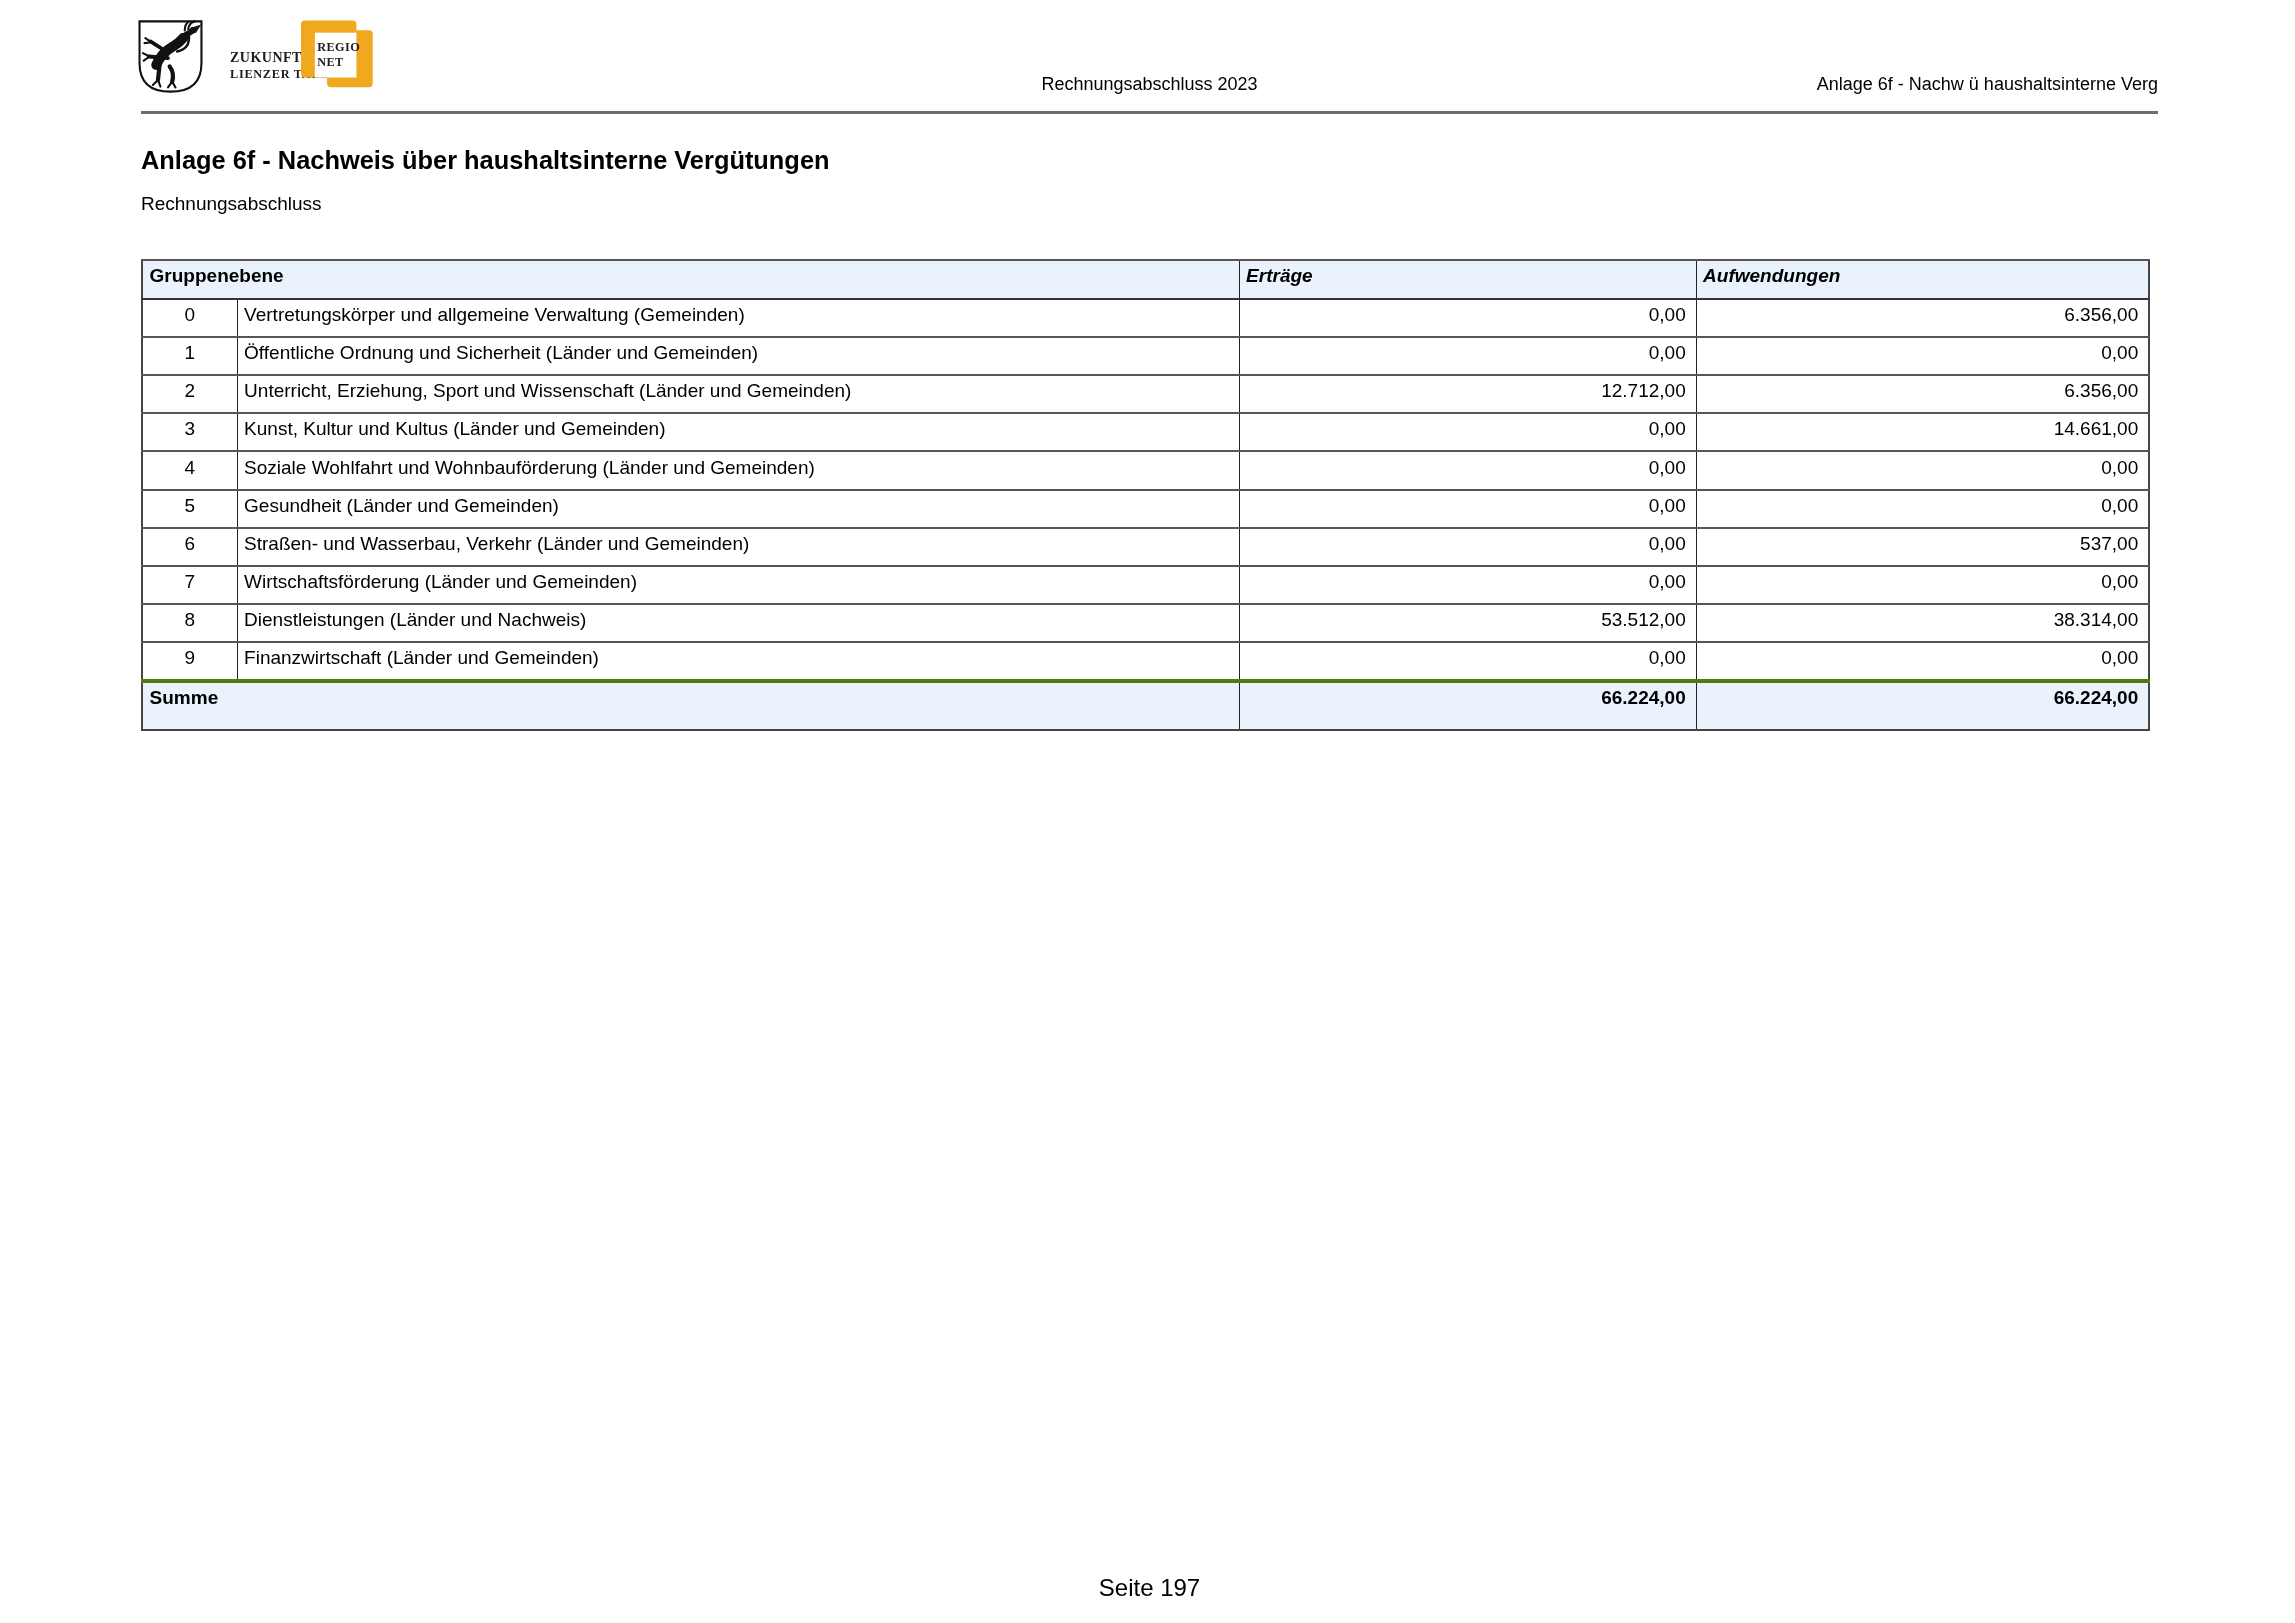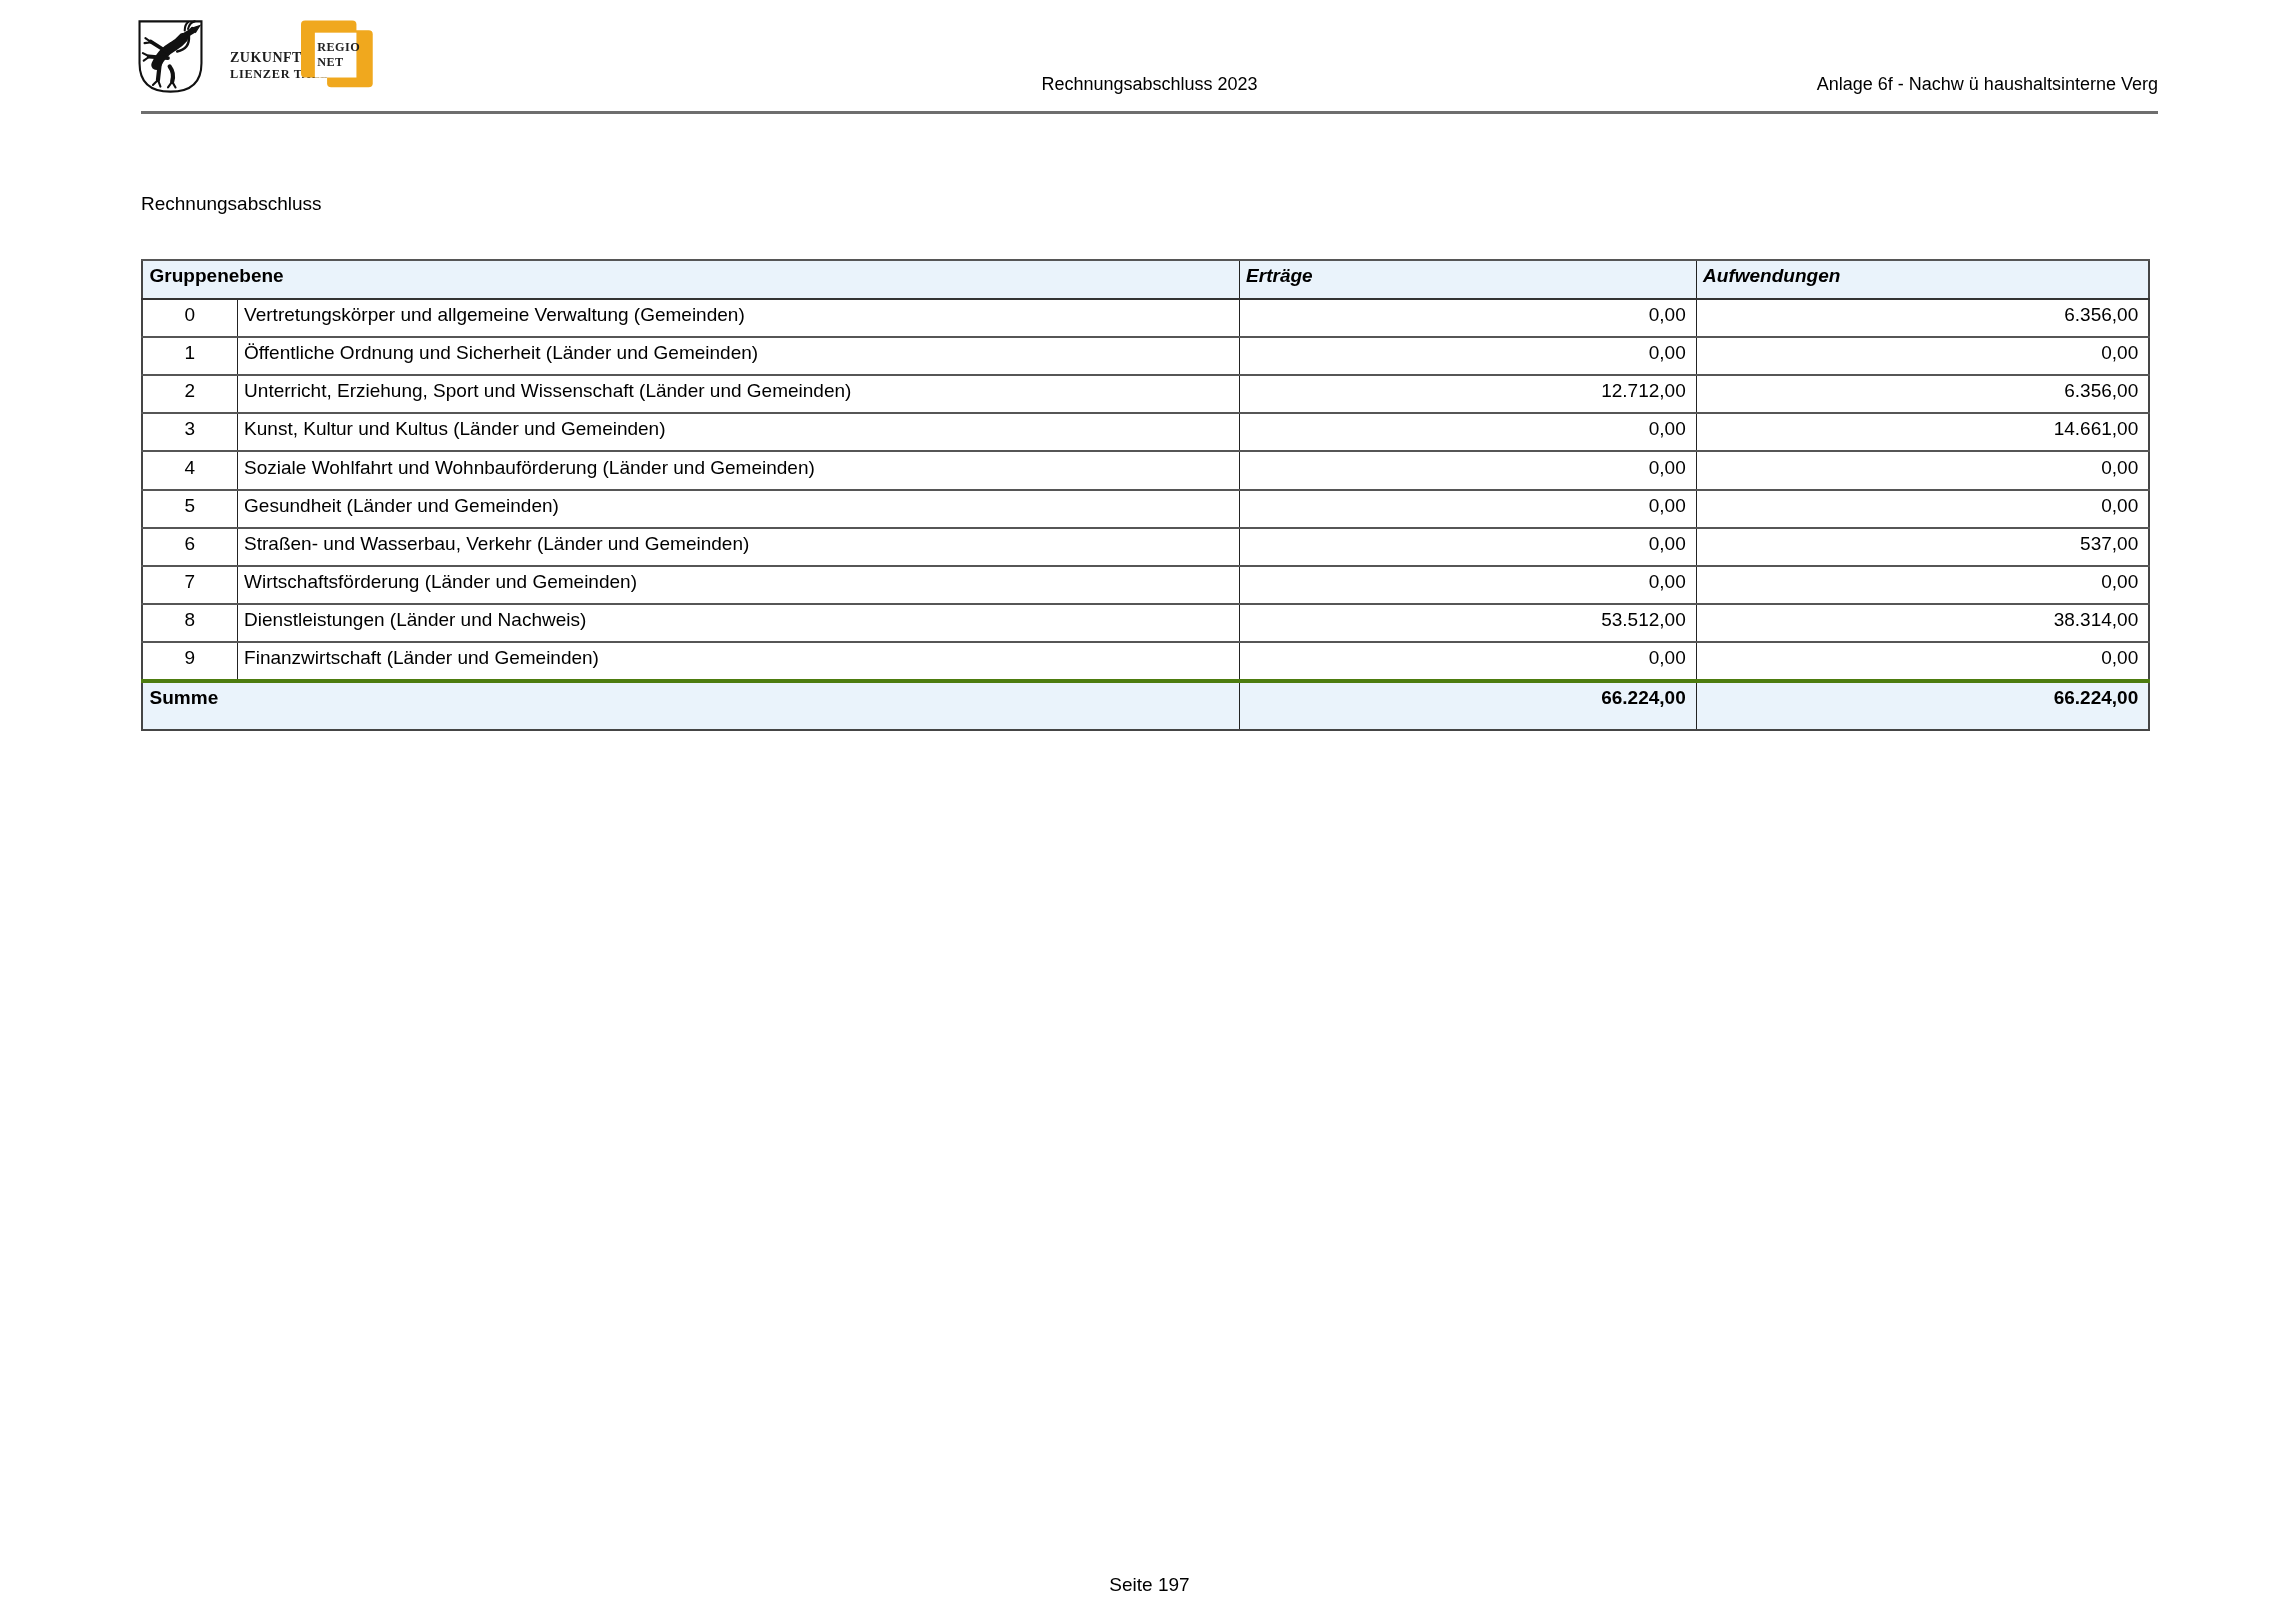--- a/index.html
+++ b/index.html
@@ -39,21 +39,21 @@
   }
   table.fin thead th.num-col{padding-right:9.8px;font-style:italic;}
   table.fin tbody td{height:32px;background:#fff;}
   table.fin td.code{text-align:center;padding:4.1px 1.6px 0 1.6px;}
   table.fin td.val{text-align:right;padding-right:9.8px;}
   table.fin tr.sum td{
     background:#eaf3fb;font-weight:bold;height:42px;
     border-top:4px solid #4d7c0f;
   }
   
-  .footer{position:absolute;left:141px;top:1574px;width:2017px;text-align:center;font-size:19px;}
+  .footer{position:absolute;left:141px;top:1574px;width:2017px;text-align:center;font-size:24px;}
 </style>
 </head>
 <body>
 
 <div class="page">
 
   <div class="hdr">
 
     <svg class="crest" viewBox="0 0 82 92" aria-hidden="true">
       <path d="M4 4 H78 V54 Q78 88 41 88 Q4 88 4 54 Z" fill="#ffffff" stroke="#111" stroke-width="2.5"></path>
@@ -86,20 +86,21 @@
       <rect x="17" y="15" width="51" height="55" fill="#ffffff"></rect>
       <text x="20" y="38" font-family="Liberation Serif, serif" font-weight="bold" font-size="15" letter-spacing="0.5" fill="#222">REGIO</text>
       <text x="20" y="56" font-family="Liberation Serif, serif" font-weight="bold" font-size="15" letter-spacing="0.5" fill="#222">NET</text>
     </svg>
 
     <div class="hdr-center">Rechnungsabschluss 2023</div>
     <div class="hdr-right">Anlage 6f - Nachw ü haushaltsinterne Verg</div>
   </div>
   <div class="hdr-rule"></div>
 
+  <div class="title">Anlage 6f - Nachweis über haushaltsinterne Vergütungen</div>
   <div class="subtitle">Rechnungsabschluss</div>
 
   <table class="fin">
     <colgroup>
       <col style="width:95px">
       <col style="width:1002px">
       <col style="width:457px">
       <col style="width:453px">
     </colgroup>
     <thead>

